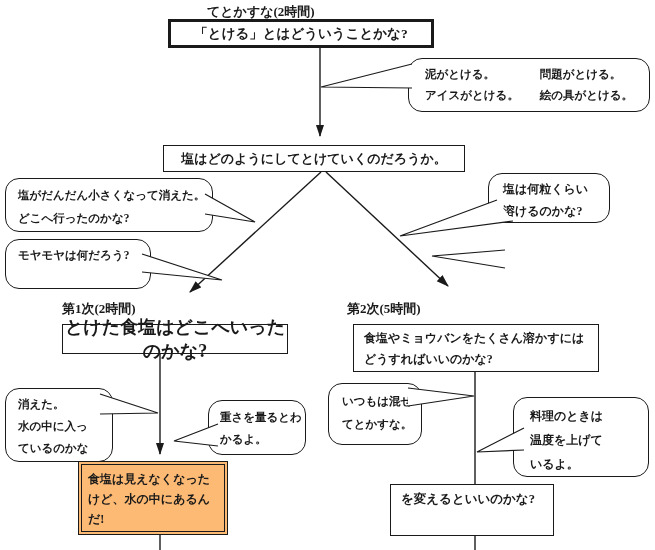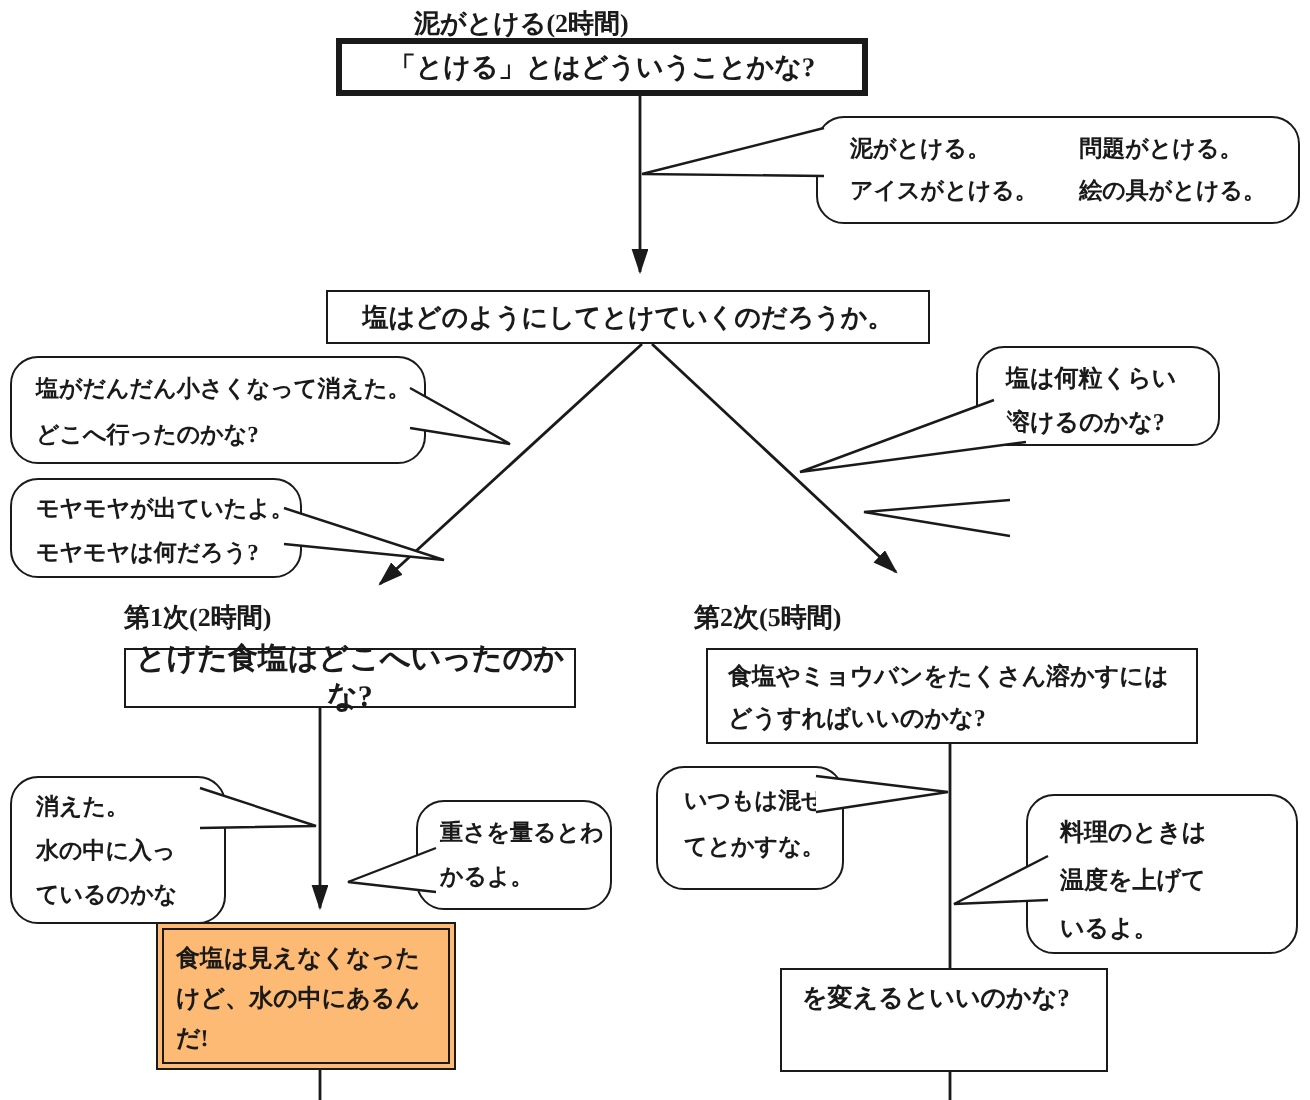--- a/index.html
+++ b/index.html
@@ -6,59 +6,58 @@
   .stage{
     position:relative;width:655px;height:550px;background:#ffffff;
     font-family:"Liberation Serif","DejaVu Serif",serif;
     color:#1a1a1a;overflow:hidden;
   }
   .stage *{box-sizing:border-box;}
   .abs{position:absolute;}
   .lbl{font-weight:bold;font-size:13px;white-space:nowrap;}
   .box{
     position:absolute;border:1.4px solid #1a1a1a;background:#fff;
-    font-weight:bold;font-size:15px;
+    font-weight:bold;font-size:18px;
   }
   .box.center{display:flex;align-items:center;justify-content:center;text-align:center;}
   .box-bold{border:3px solid #1a1a1a;font-size:13.5px;}
   .bubble{
     position:absolute;border:1.3px solid #1a1a1a;border-radius:14px;background:#fff;
     font-weight:bold;font-size:11.5px;z-index:2;
   }
   .bubble .line{display:block;white-space:nowrap;}
   .dbox{position:absolute;border:1px solid #1a1a1a;background:#fdba74;padding:2px;z-index:2;}
   .dbox-inner{border:1px solid #1a1a1a;height:100%;padding:4px 6px;font-weight:bold;font-size:12px;}
   .dbox-inner .line,.mlbox .line{display:block;white-space:nowrap;}
   .mlbox{padding:3px 10px;}
   .overlay{position:absolute;left:0;top:0;z-index:5;pointer-events:none;}
 </style>
 </head>
 <body>
 
 <div class="stage">
 
-  <div class="abs lbl" style="left:207px;top:3px;">泥がとける(2時間)</div>
+  <div class="abs lbl" style="left:207px;top:3px;">てとかすな(2時間)</div>
 
   <div class="box box-bold center" style="left:168px;top:19px;width:266px;height:29px;">「とける」とはどういうことかな?</div>
 
   <div class="bubble" style="left:408px;top:58px;width:242px;height:54px;display:grid;grid-template-columns:auto auto;justify-content:space-between;align-content:center;row-gap:6px;padding:4px 16px;">
     <span class="line">泥がとける。</span>
     <span class="line">問題がとける。</span>
     <span class="line">アイスがとける。</span>
     <span class="line">絵の具がとける。</span>
   </div>
 
   <div class="box center" style="left:163px;top:145px;width:302px;height:27px;font-size:13px;">塩はどのようにしてとけていくのだろうか。</div>
 
   <div class="bubble" style="left:5px;top:178px;width:208px;height:54px;padding:5px 0 0 12px;line-height:23px;">
     <span class="line">塩がだんだん小さくなって消えた。</span>
     <span class="line">どこへ行ったのかな?</span>
   </div>
   <div class="bubble" style="left:5px;top:239px;width:146px;height:50px;padding:4px 0 0 12px;line-height:22px;">
-    <span class="line">モヤモヤが出ていたよ。</span>
     <span class="line">モヤモヤは何だろう?</span>
   </div>
 
   <div class="bubble" style="left:488px;top:173px;width:122px;height:50px;padding:4px 0 0 14px;line-height:22px;font-size:12px;">
     <span class="line">塩は何粒くらい</span>
     <span class="line">溶けるのかな?</span>
   </div>
 
   <div class="abs lbl" style="left:62px;top:300px;">第1次(2時間)</div>
   <div class="abs lbl" style="left:347px;top:300px;">第2次(5時間)</div>

